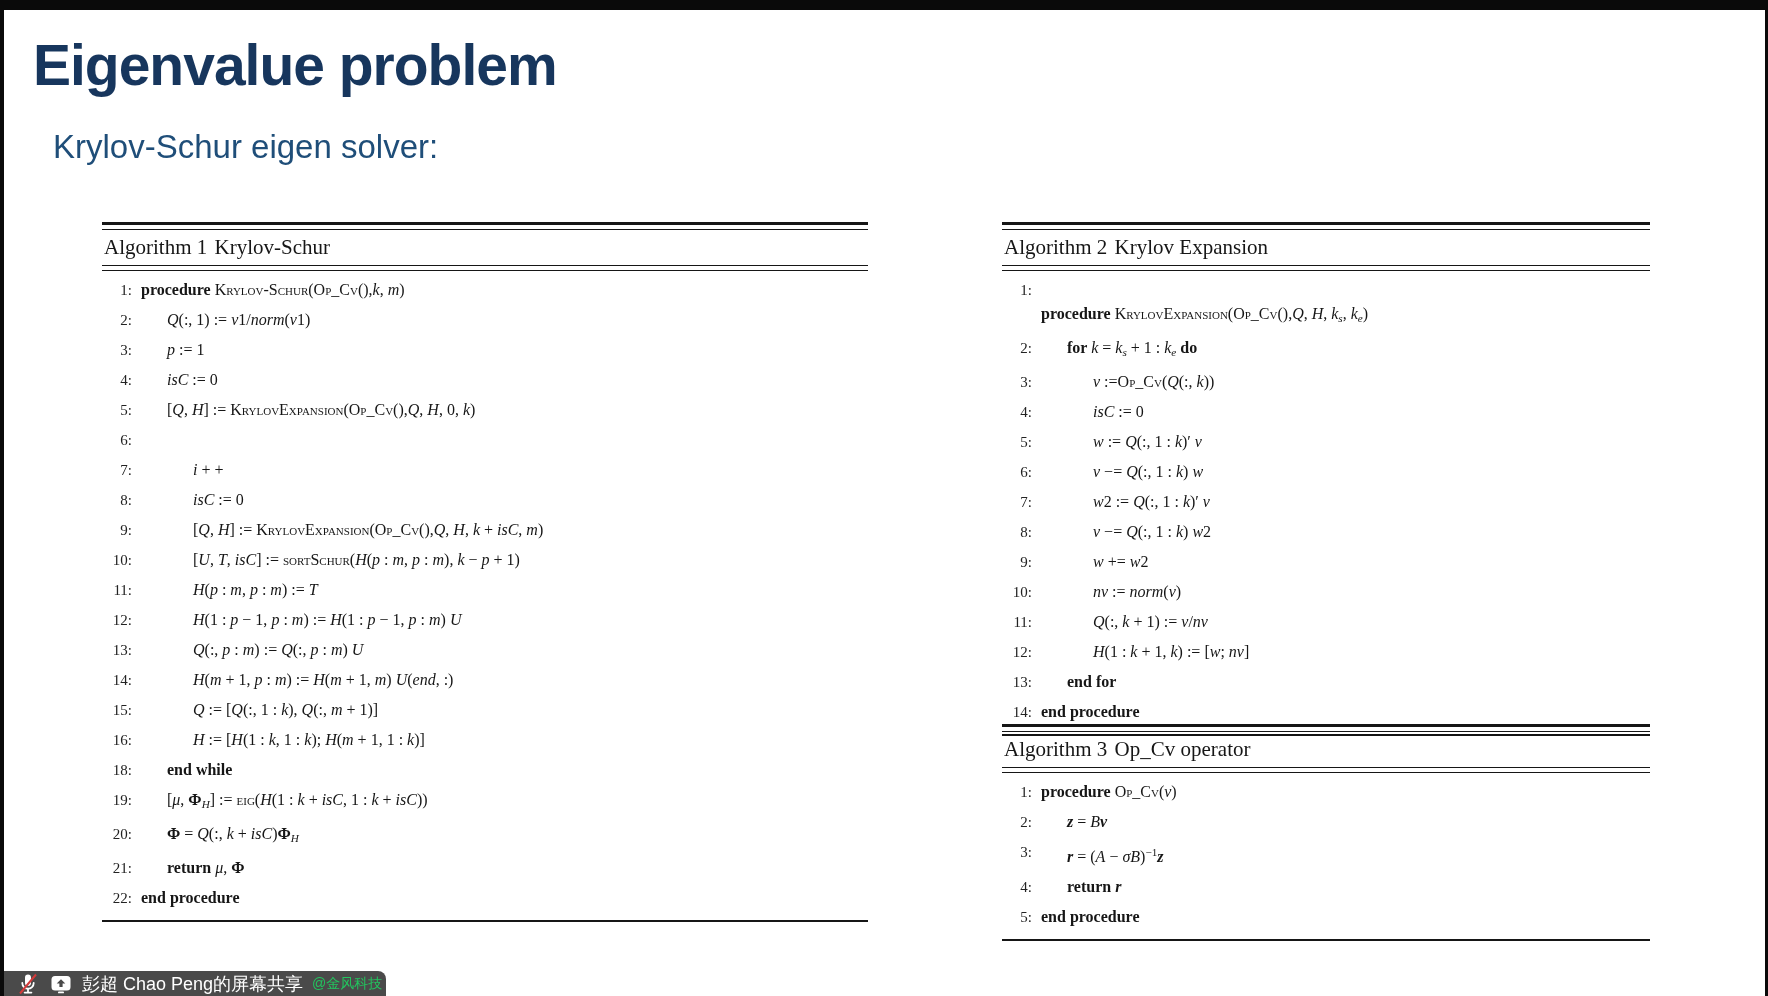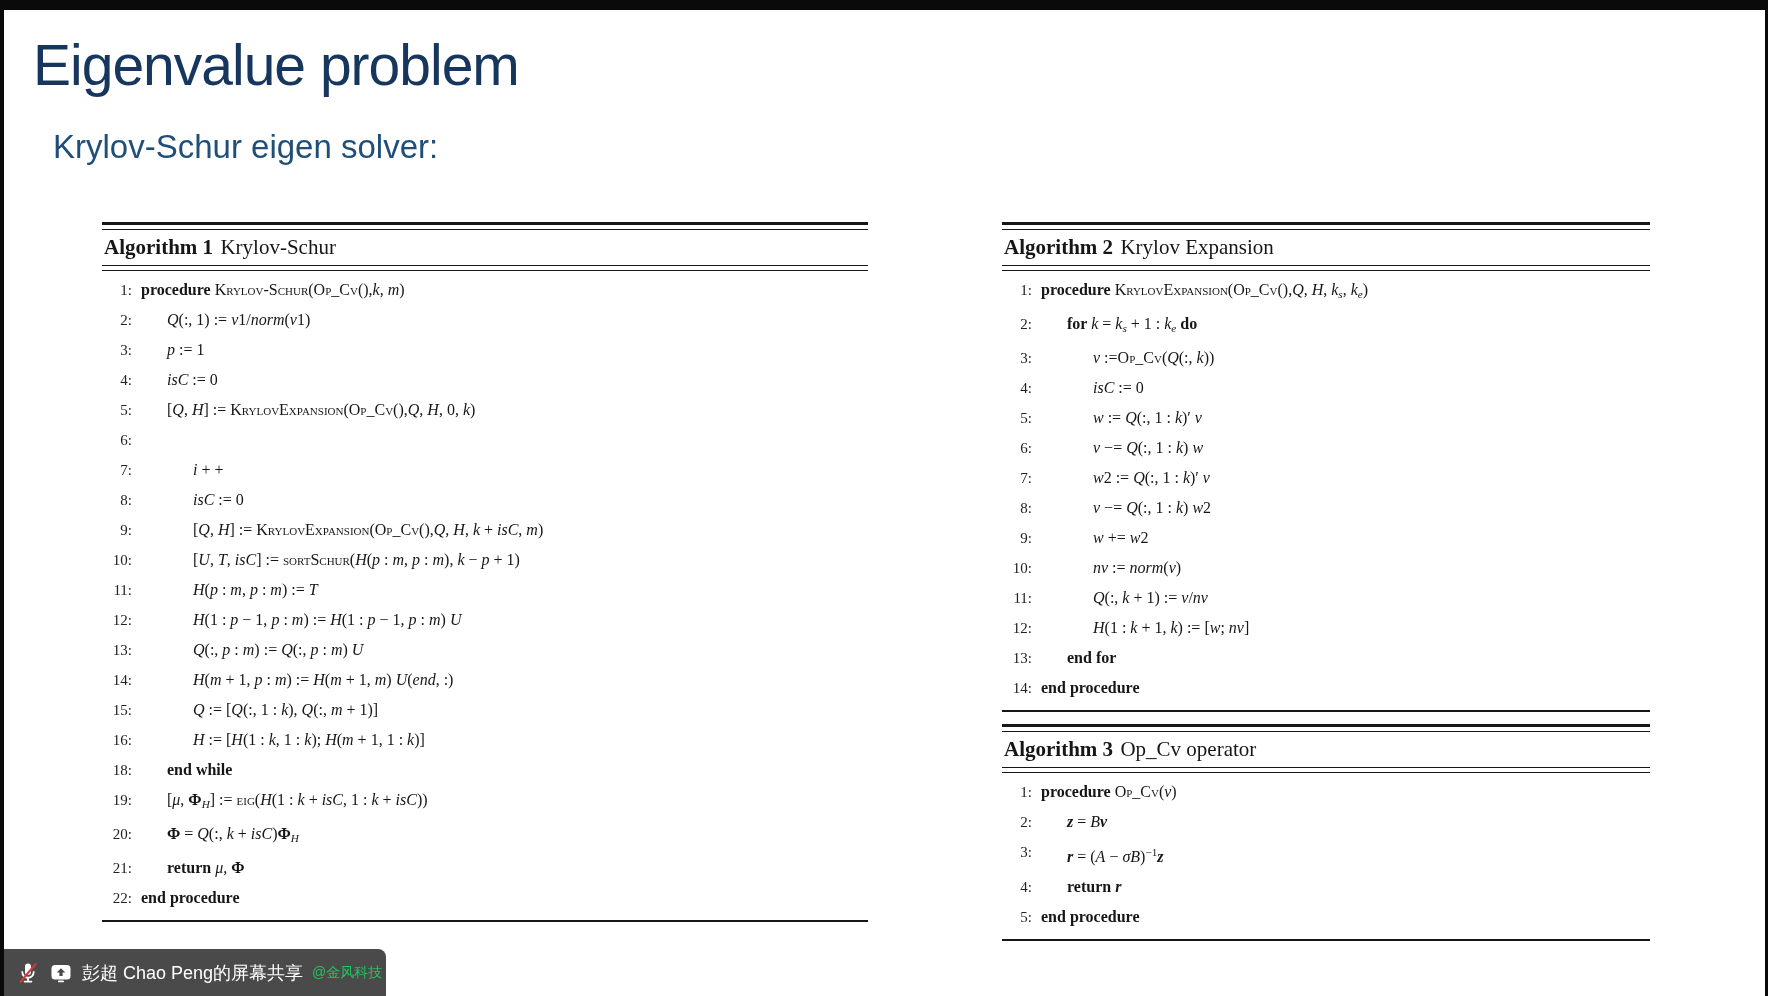--- a/index.html
+++ b/index.html
@@ -9,53 +9,54 @@
     font-family:"Liberation Sans", sans-serif;
   }
   .slide{
     position:absolute;left:4px;top:10px;right:3px;bottom:0;
     background:#ffffff;
   }
   .page-title{
     position:absolute;left:29px;top:22px;
     font-size:57px;color:#17365d;letter-spacing:-1px;
     font-family:"Liberation Sans", sans-serif;
+    font-weight:bold;
   }
   .page-subtitle{
     position:absolute;left:49px;top:118px;
     font-size:33px;color:#1f4e79;
   }
   
   .alg{
     position:absolute;
     font-family:"Liberation Serif","DejaVu Serif",serif;
     color:#161616;
   }
   .alg-1{left:98px;top:212px;width:766px;}
   .alg-2{left:998px;top:212px;width:648px;}
   .alg-3{left:998px;top:714px;width:648px;}
   .rule-top{height:4px;border-top:3px solid #161616;border-bottom:1px solid #161616;}
   .rule-mid{height:4px;border-top:1px solid #161616;border-bottom:1px solid #161616;}
   .rule-bot{height:0;border-top:2px solid #161616;margin-top:7px;}
   .alg-header{padding:5px 0 5px 2px;font-size:21px;}
-  .alg-header .lbl{font-weight:bold;}
+  .alg-header .lbl{font-weight:normal;}
   .alg-header .ttl{margin-left:0.35em;}
   .lines{padding-top:4px;}
   .line{display:flex;line-height:30px;white-space:nowrap;}
   .num{flex:0 0 30px;text-align:right;padding-right:9px;font-size:15px;color:#222;}
   .content{font-size:16px;}
   .seg-kw{font-weight:bold;}
   .seg-sc{font-variant:small-caps;}
   .seg-mb{font-weight:bold;}
   .seg-sub{font-size:70%;vertical-align:-0.28em;font-style:italic;}
   .seg-subrm{font-size:70%;vertical-align:-0.28em;}
   .seg-sup{font-size:70%;vertical-align:0.5em;}
   
   .share-bar{
-    position:absolute;left:4px;bottom:0;width:382px;height:47px;
+    position:absolute;left:4px;bottom:0;width:382px;height:25px;
     background:#4a4a4a;border-radius:0 8px 0 0;
     display:flex;align-items:center;gap:9px;padding:0 10px 0 12px;box-sizing:border-box;
   }
   .share-bar .bar-text{color:#ffffff;font-size:18px;white-space:nowrap;}
   .share-bar .bar-mention{color:#22c55e;font-size:14px;white-space:nowrap;}
   .bar-icon{width:24px;height:24px;flex:0 0 auto;display:inline-block;}
 </style>
 </head>
 <body>
 
@@ -160,21 +161,21 @@
 
   <section class="alg alg-2">
     <div class="rule-top"></div>
     <div class="alg-header">
       <span class="lbl">Algorithm 2</span><span class="ttl">Krylov Expansion</span>
     </div>
     <div class="rule-mid"></div>
     <div class="lines">
         <div class="line">
           <span class="num">1:</span>
-          <span class="content" style="padding-left: 0px;"><span class="seg-kw">procedure </span><span class="seg-sc">KrylovExpansion</span><span class="seg-m">(</span><span class="seg-sc">Op_Cv</span><span class="seg-m">(),<i>Q</i>, <i>H</i>, <i>k</i></span><span class="seg-sub">s</span><span class="seg-m">, <i>k</i></span><span class="seg-sub">e</span><span class="seg-m">)</span></span>
+          <span class="content" style="padding-left: 0px; margin-top: 24px;"><span class="seg-kw">procedure </span><span class="seg-sc">KrylovExpansion</span><span class="seg-m">(</span><span class="seg-sc">Op_Cv</span><span class="seg-m">(),<i>Q</i>, <i>H</i>, <i>k</i></span><span class="seg-sub">s</span><span class="seg-m">, <i>k</i></span><span class="seg-sub">e</span><span class="seg-m">)</span></span>
         </div>
         <div class="line">
           <span class="num">2:</span>
           <span class="content" style="padding-left: 26px;"><span class="seg-kw">for </span><span class="seg-m"><i>k</i> = <i>k</i></span><span class="seg-sub">s</span><span class="seg-m"> + 1 : <i>k</i></span><span class="seg-sub">e</span><span class="seg-m">  </span><span class="seg-kw">do</span></span>
         </div>
         <div class="line">
           <span class="num">3:</span>
           <span class="content" style="padding-left: 52px;"><span class="seg-m"><i>v</i> :=</span><span class="seg-sc">Op_Cv</span><span class="seg-m">(<i>Q</i>(:, <i>k</i>))</span></span>
         </div>
         <div class="line">

